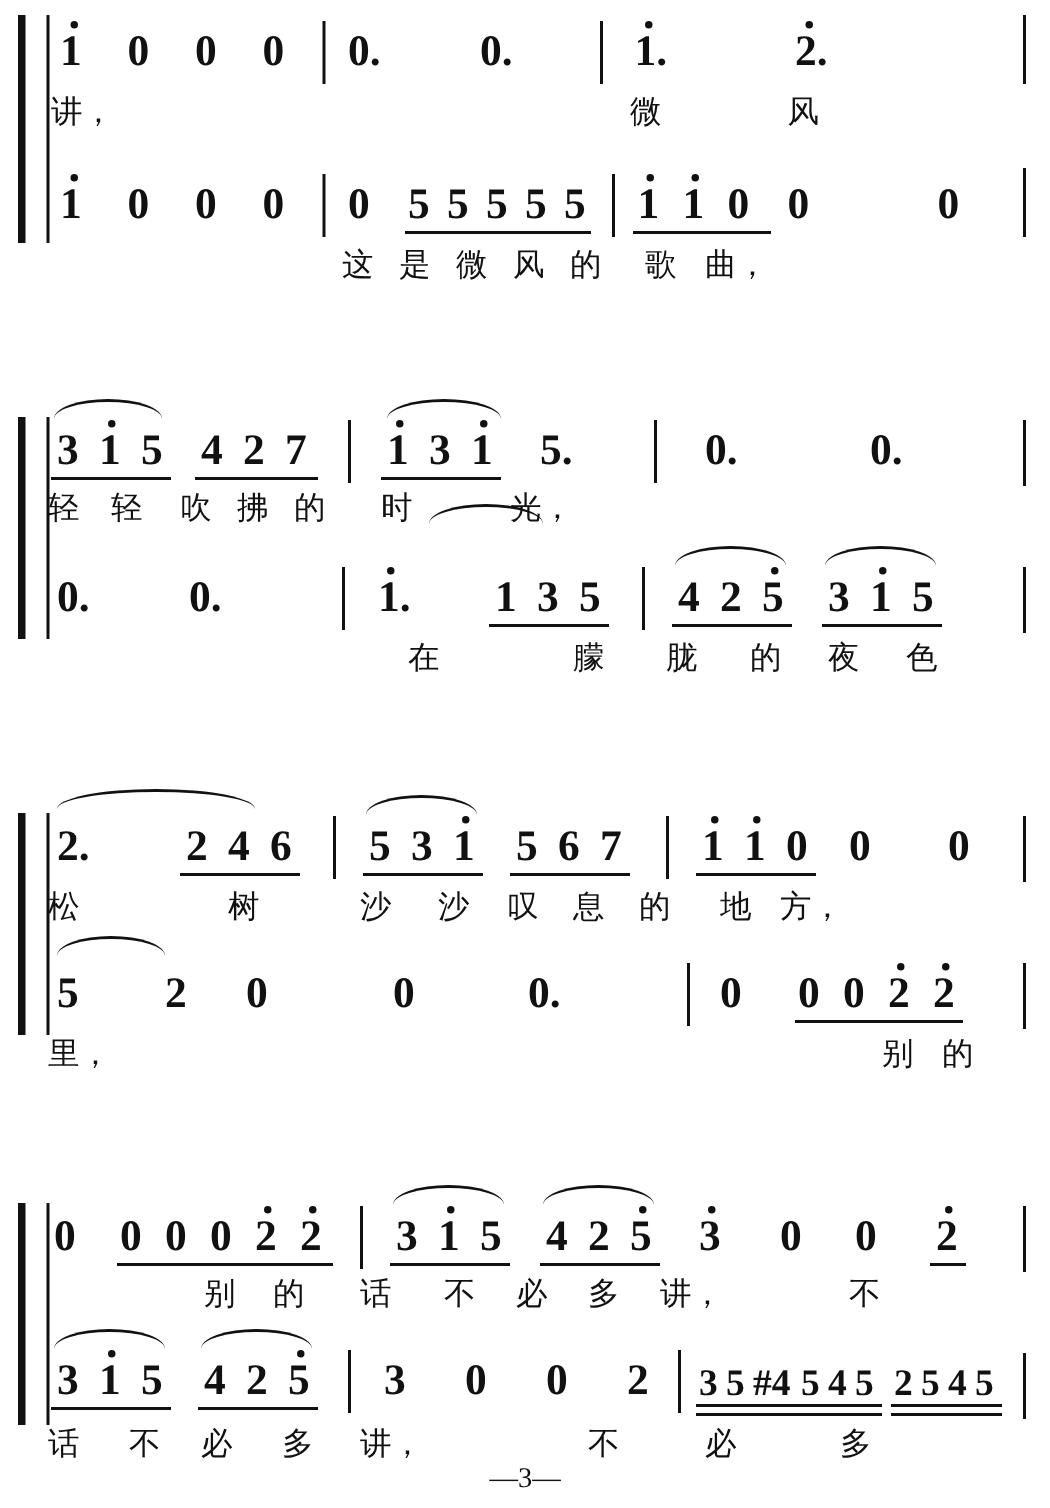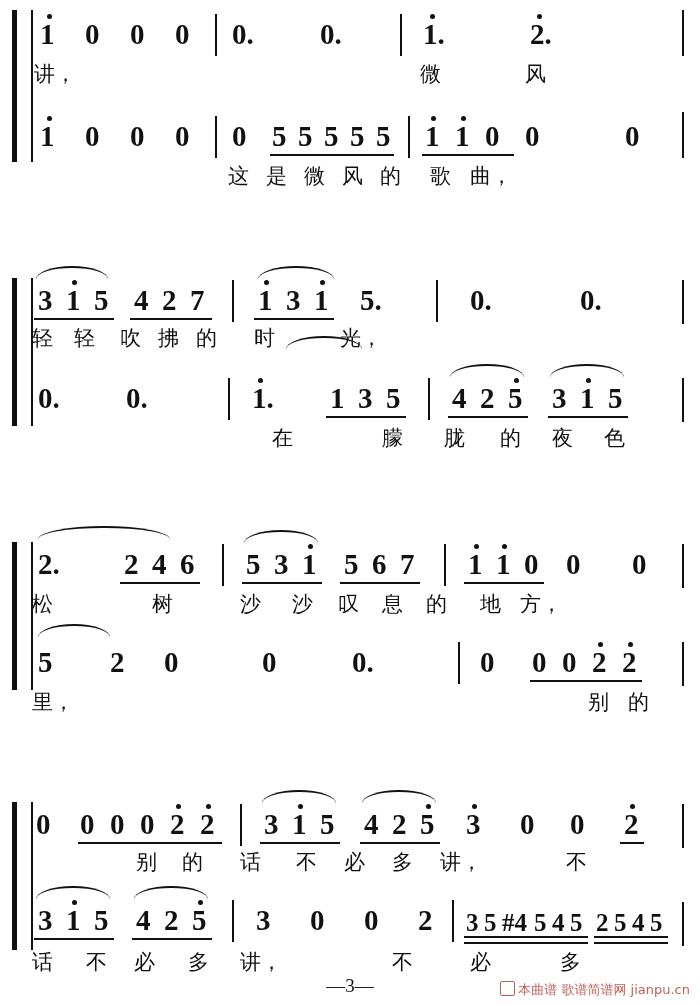--- a/index.html
+++ b/index.html
@@ -362,16 +362,13 @@
     <div class="ly" style="left:86px;top:170px;">不</div>
     <div class="ly" style="left:134px;top:170px;">必</div>
     <div class="ly" style="left:188px;top:170px;">多</div>
     <div class="ly" style="left:240px;top:170px;">讲，</div>
     <div class="ly" style="left:392px;top:170px;">不</div>
     <div class="ly" style="left:470px;top:170px;">必</div>
     <div class="ly" style="left:560px;top:170px;">多</div>
   </div>
 
   <div class="pageno">—3—</div>
-  <div class="watermark">
-    <span class="wm-icon"></span><span>本曲谱 歌谱简谱网 jianpu.cn</span>
-  </div>
 </div>
 
 </body></html>

